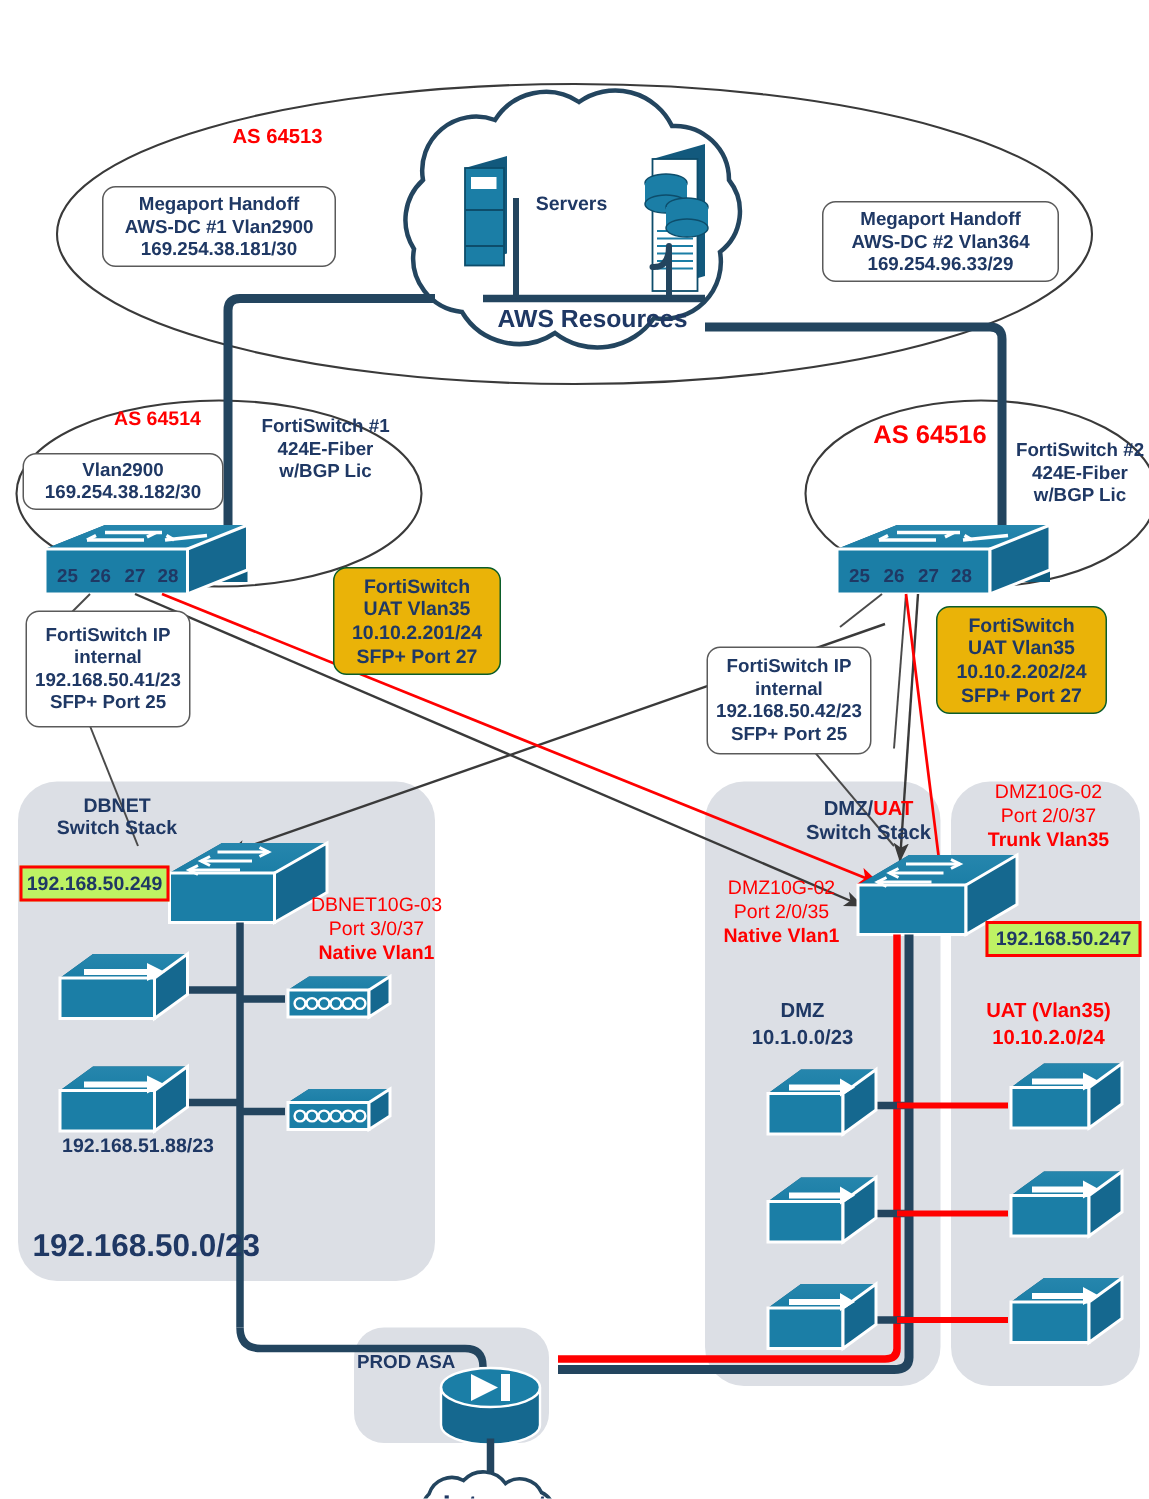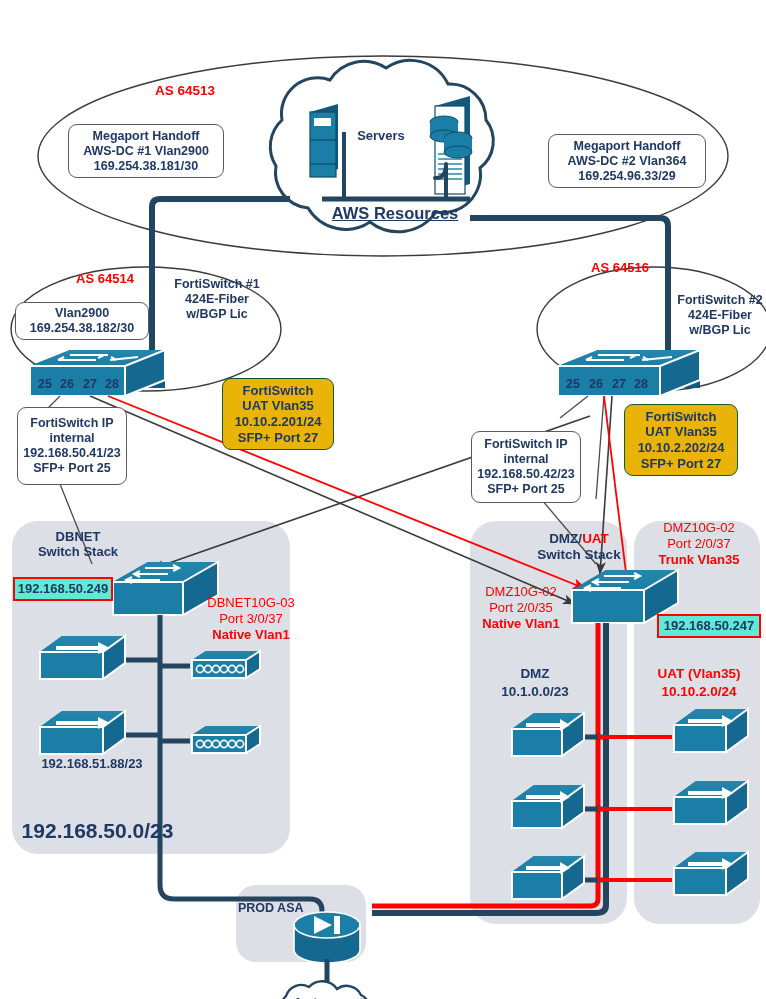--- a/index.html
+++ b/index.html
@@ -11,21 +11,21 @@
        line-height:1.18;white-space:pre-line;}
   .lbl.red{color:#FF0000;}
   .boxlbl{position:absolute;background:#ffffff;border:1.4px solid #5a5a5a;
           border-radius:9px;color:#1F3864;font-weight:bold;text-align:center;
           line-height:1.2;white-space:pre-line;display:flex;align-items:center;
           justify-content:center;box-sizing:border-box;}
   .greenbox{position:absolute;background:#eab308;border:1.5px solid #0b5d2a;
             border-radius:9px;color:#1F3864;font-weight:bold;text-align:center;
             line-height:1.2;white-space:pre-line;display:flex;align-items:center;
             justify-content:center;box-sizing:border-box;}
-  .redbox{position:absolute;background:#5eead4;border:2px solid #FF0000;
+  .redbox{position:absolute;background:#bef264;border:2px solid #FF0000;
           color:#1F3864;font-weight:bold;text-align:center;line-height:1.2;
           display:flex;align-items:center;justify-content:center;box-sizing:border-box;}
   .mixlbl{position:absolute;text-align:center;font-weight:bold;line-height:1.18;
           color:#1F3864;}
   .mixlbl .r{color:#FF0000;}
 </style>
 </head>
 <body>
 
 <div id="stage">
@@ -307,21 +307,21 @@
   </g>
   <line x1="327" y1="915" x2="327" y2="945" stroke="#23455F" stroke-width="5"></line>
 
   <path d="M286 952 a16 16 0 0 1 23 -9 a18 18 0 0 1 28 2 a16 16 0 0 1 24 6
            a14 14 0 0 1 8 16 a15 15 0 0 1 -14 15 a18 18 0 0 1 -25 6
            a19 19 0 0 1 -29 -3 a15 15 0 0 1 -17 -14 a15 15 0 0 1 2 -19 z" fill="#ffffff" stroke="#23455F" stroke-width="2.4"></path>
 </svg>
 
 <div class="lbl red" style="left:130px;top:39px;width:110px;font-size:13.5px;">AS 64513</div>
 <div class="lbl" style="left:345px;top:84px;width:72px;font-size:13px;">Servers</div>
-<div class="lbl" style="left:315px;top:160px;width:160px;font-size:16.5px;text-decoration:underline;">AWS Resources</div>
+<div class="lbl" style="left:315px;top:160px;width:160px;font-size:16.5px;">AWS Resources</div>
 <div class="boxlbl" style="left:68px;top:80px;width:156px;height:54px;font-size:12.5px;">Megaport Handoff
 AWS-DC #1 Vlan2900
 169.254.38.181/30</div>
 <div class="boxlbl" style="left:548px;top:90px;width:158px;height:54px;font-size:12.5px;">Megaport Handoff
 AWS-DC #2 Vlan364
 169.254.96.33/29</div>
 
 <div class="lbl red" style="left:50px;top:227px;width:110px;font-size:13px;">AS 64514</div>
 <div class="boxlbl" style="left:15px;top:258px;width:134px;height:38px;font-size:12.5px;">Vlan2900
 169.254.38.182/30</div>
@@ -334,21 +334,21 @@
 <div class="lbl" style="left:103px;top:333px;width:18px;font-size:12.5px;">28</div>
 <div class="boxlbl" style="left:17px;top:363px;width:110px;height:78px;font-size:12.5px;">FortiSwitch IP
 internal
 192.168.50.41/23
 SFP+ Port 25</div>
 <div class="greenbox" style="left:222px;top:334px;width:112px;height:72px;font-size:13px;">FortiSwitch
 UAT Vlan35
 10.10.2.201/24
 SFP+ Port 27</div>
 
-<div class="lbl red" style="left:565px;top:216px;width:110px;font-size:13px;">AS 64516</div>
+<div class="lbl red" style="left:565px;top:236px;width:110px;font-size:17px;">AS 64516</div>
 <div class="lbl" style="left:674px;top:249px;width:92px;font-size:12.5px;">FortiSwitch #2
 424E-Fiber
 w/BGP Lic</div>
 <div class="lbl" style="left:564px;top:333px;width:18px;font-size:12.5px;">25</div>
 <div class="lbl" style="left:587px;top:333px;width:18px;font-size:12.5px;">26</div>
 <div class="lbl" style="left:610px;top:333px;width:18px;font-size:12.5px;">27</div>
 <div class="lbl" style="left:632px;top:333px;width:18px;font-size:12.5px;">28</div>
 <div class="boxlbl" style="left:471px;top:387px;width:110px;height:72px;font-size:12.5px;">FortiSwitch IP
 internal
 192.168.50.42/23

